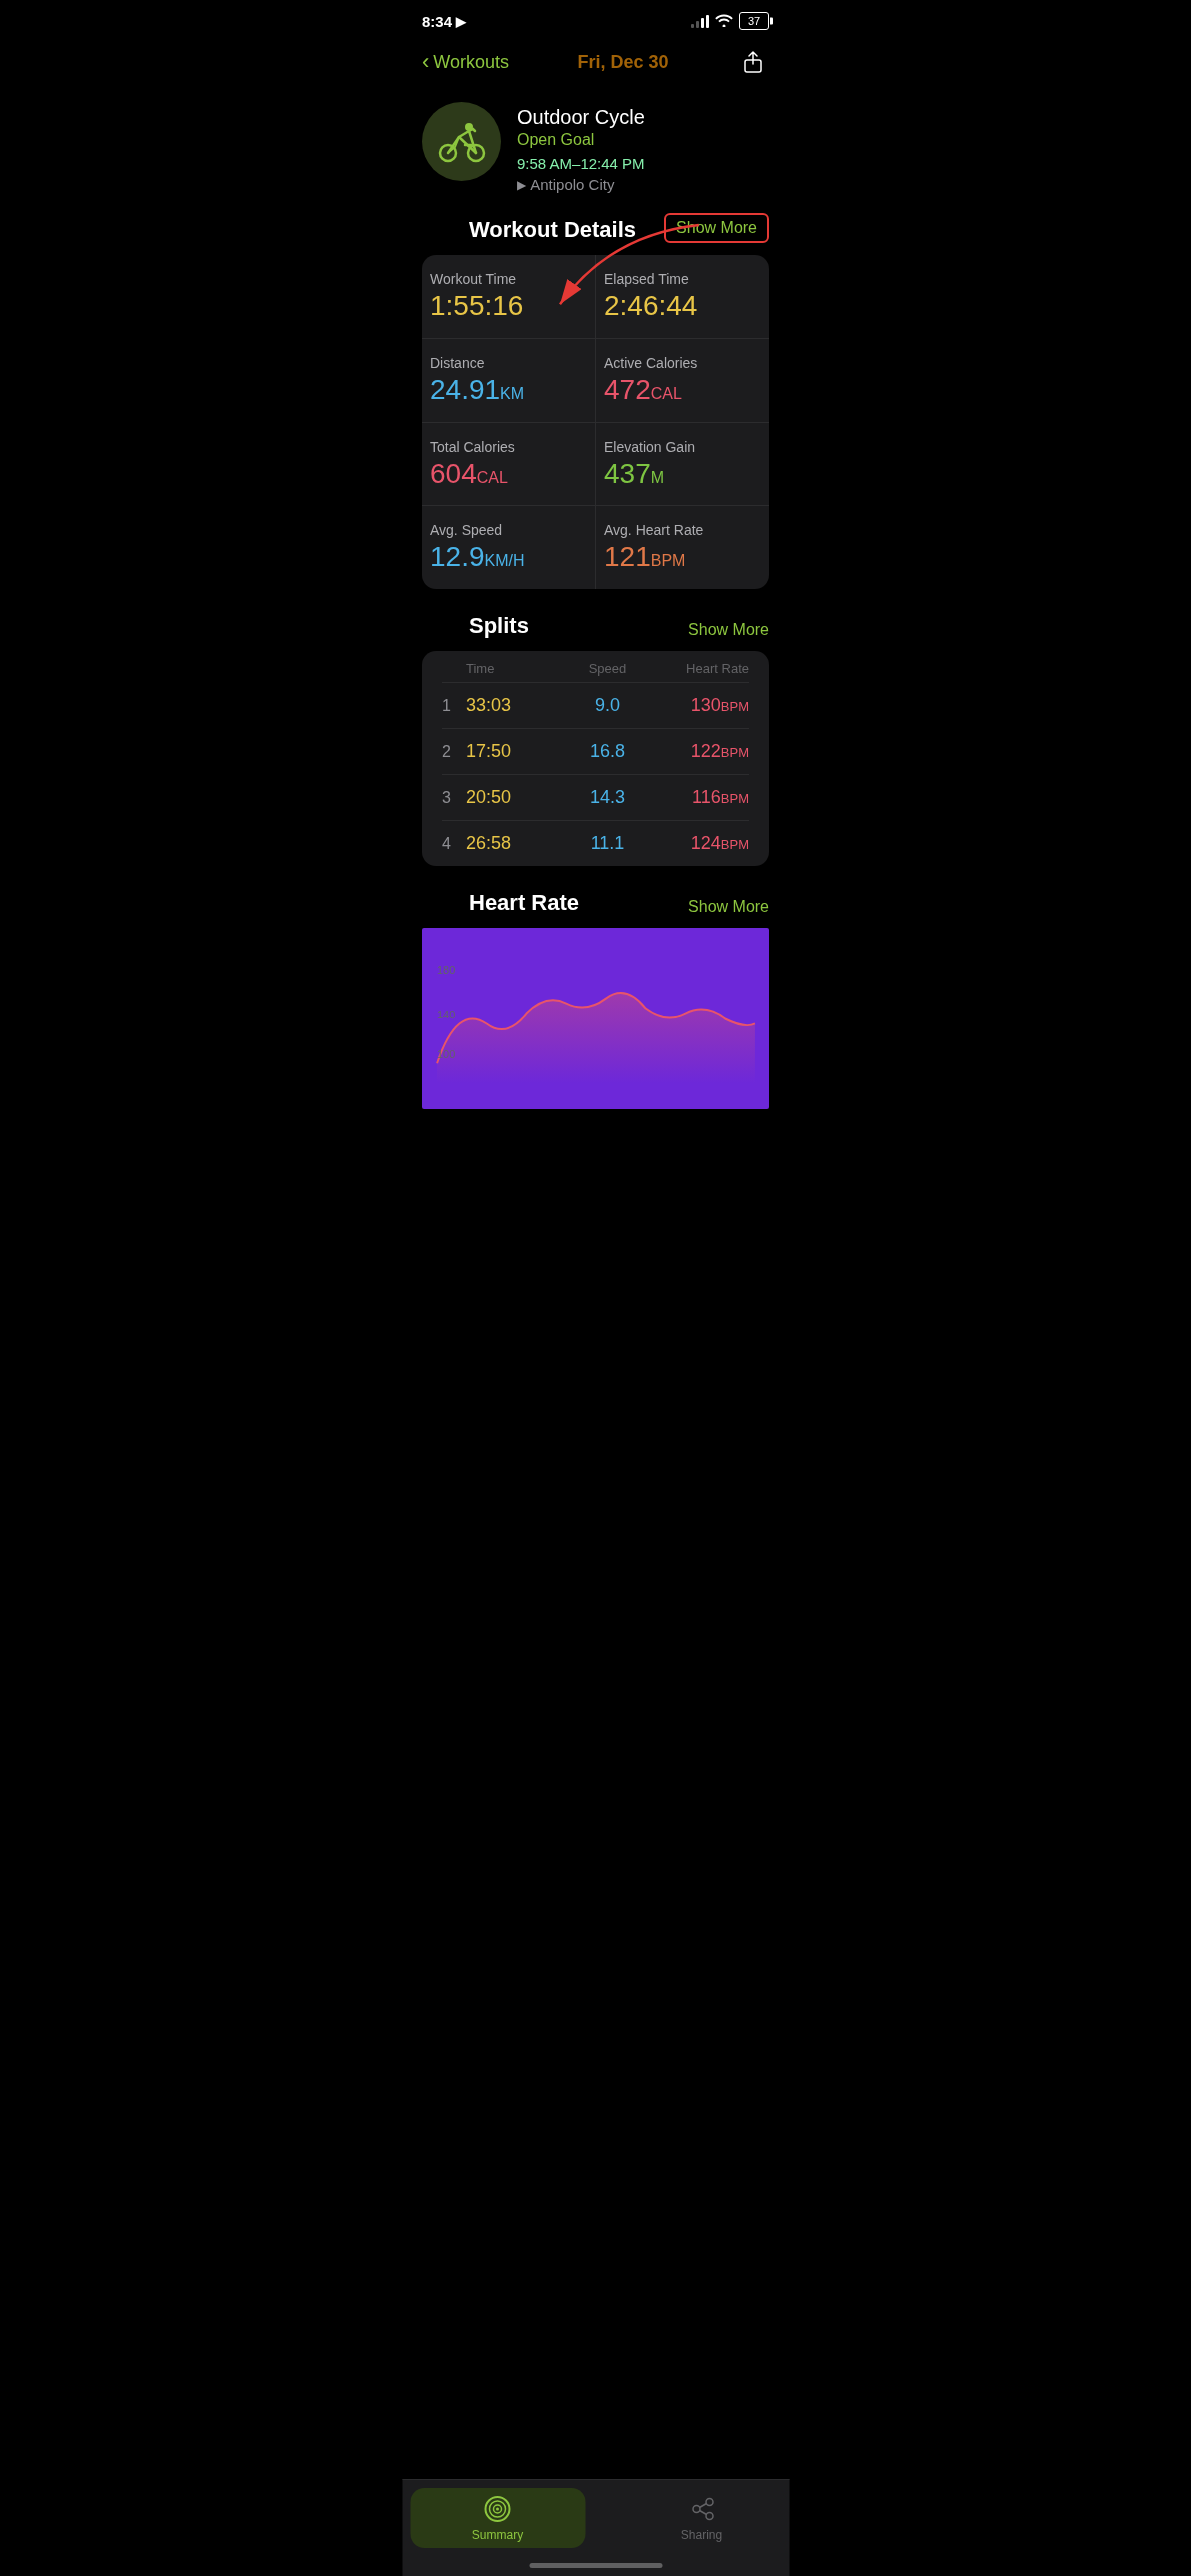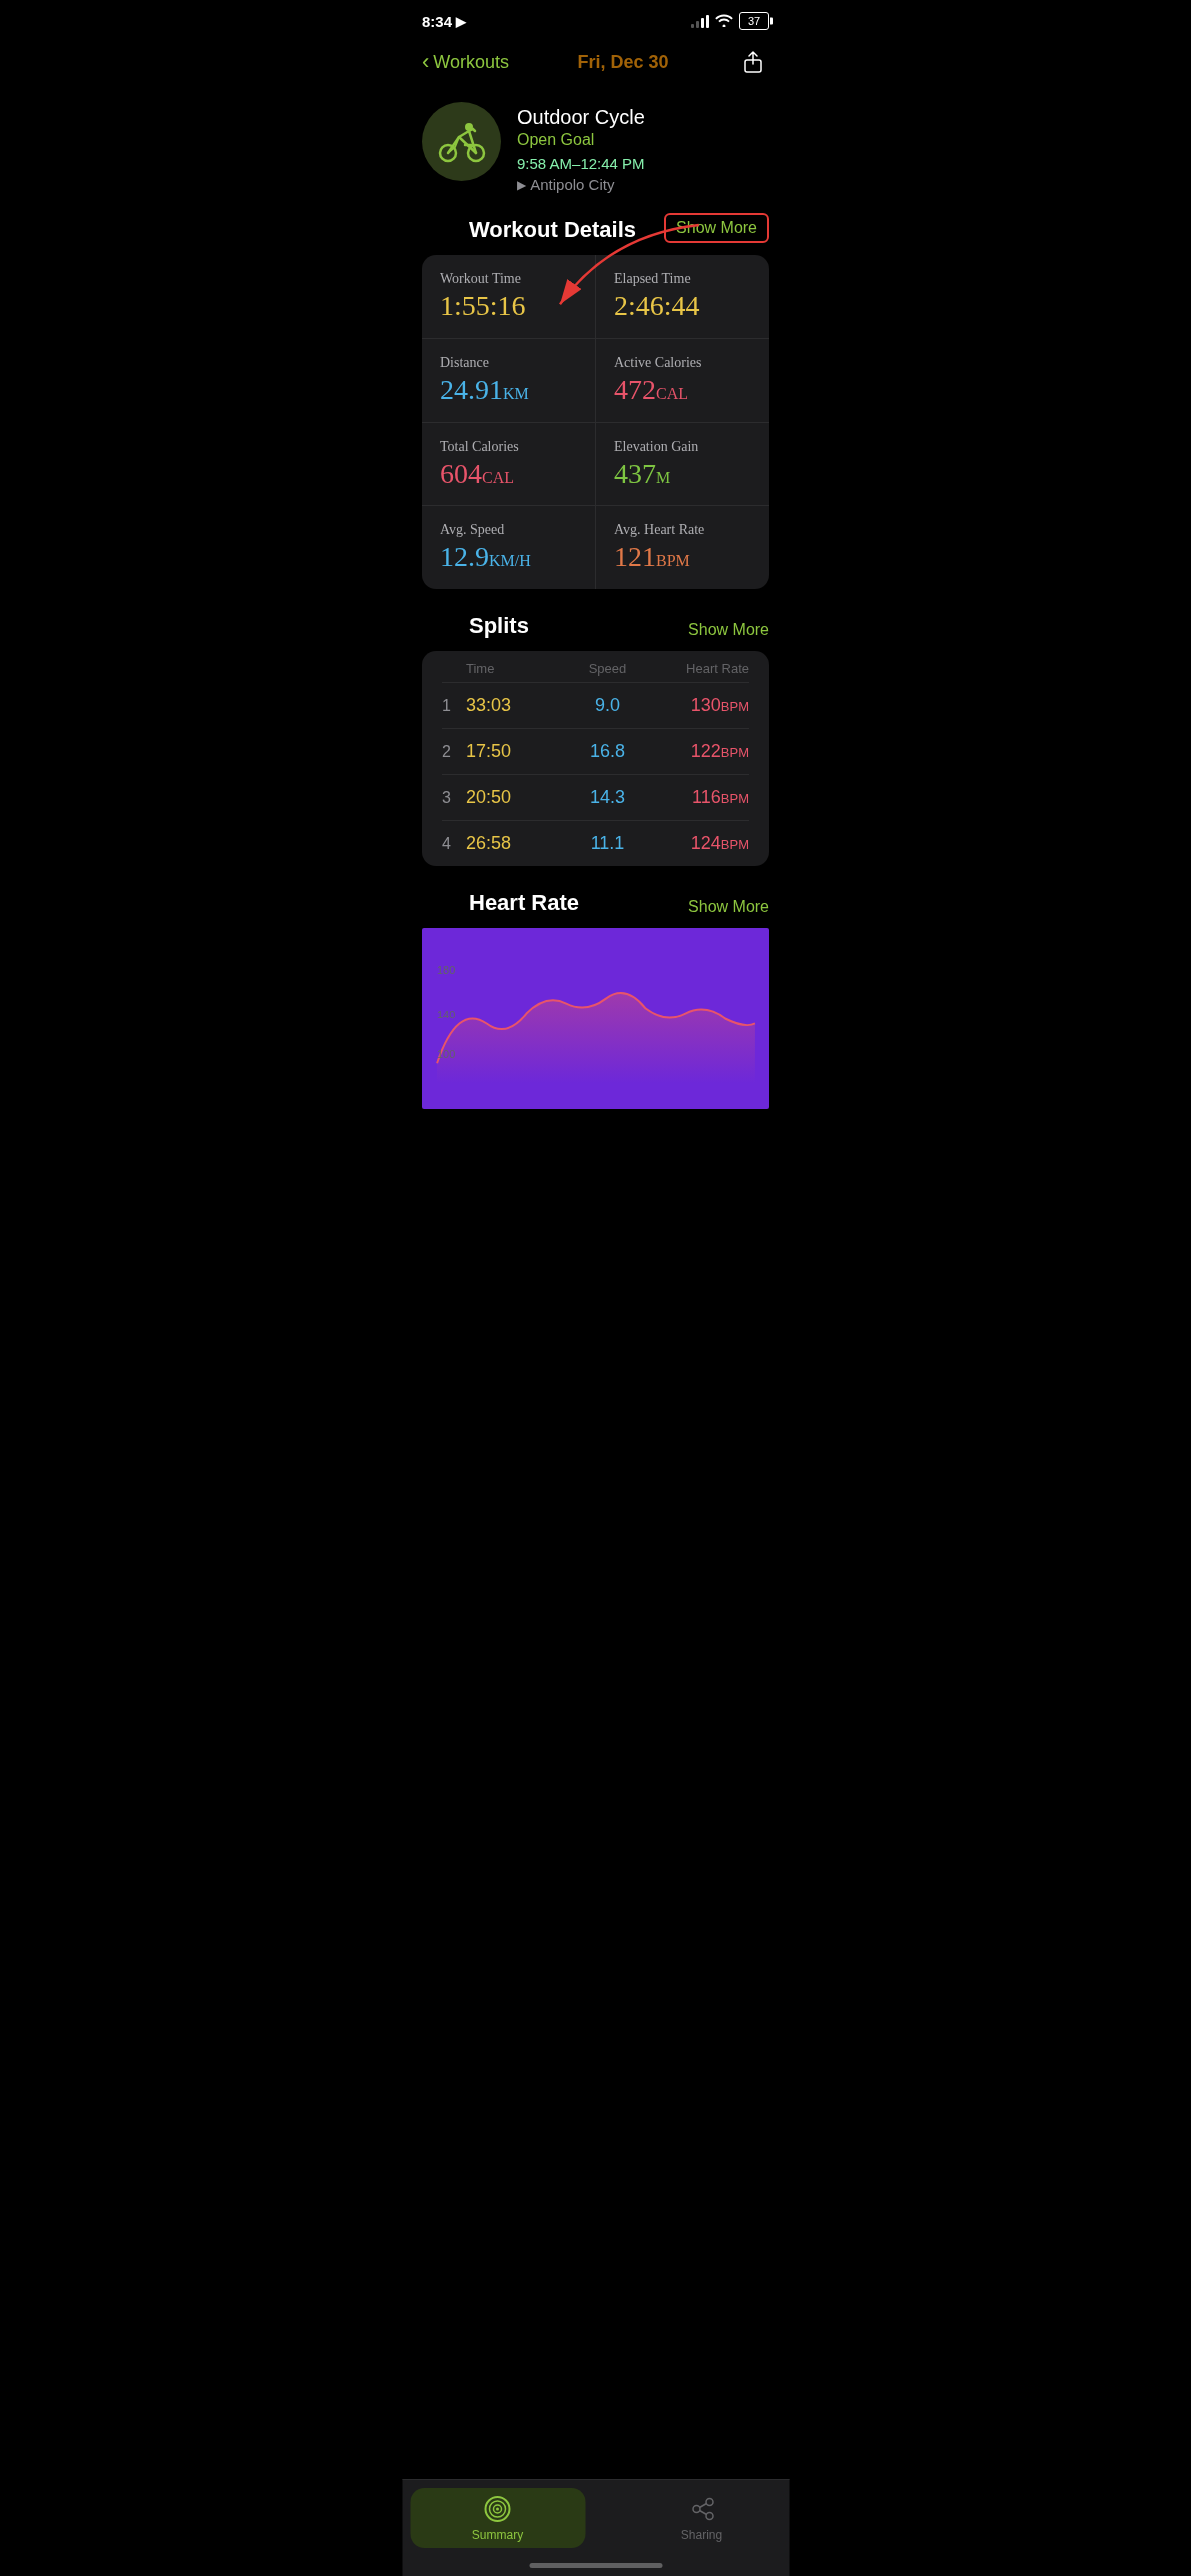--- a/index.html
+++ b/index.html
@@ -196,23 +196,22 @@
     }
     .stats-row {
       display: flex;
       border-bottom: 1px solid #2c2c2e;
     }
     .stats-row:last-child {
       border-bottom: none;
     }
     .stat-cell {
       flex: 1;
-      padding: 16px 18px;
+      padding: 16px 8px;
       border-right: 1px solid #2c2c2e;
-      font-family: Liberation Serif, serif;
     }
     .stat-cell:last-child {
       border-right: none;
     }
     .stat-label {
       font-size: 14px;
       color: #aeaeb2;
       margin-bottom: 4px;
     }
     .stat-value {

